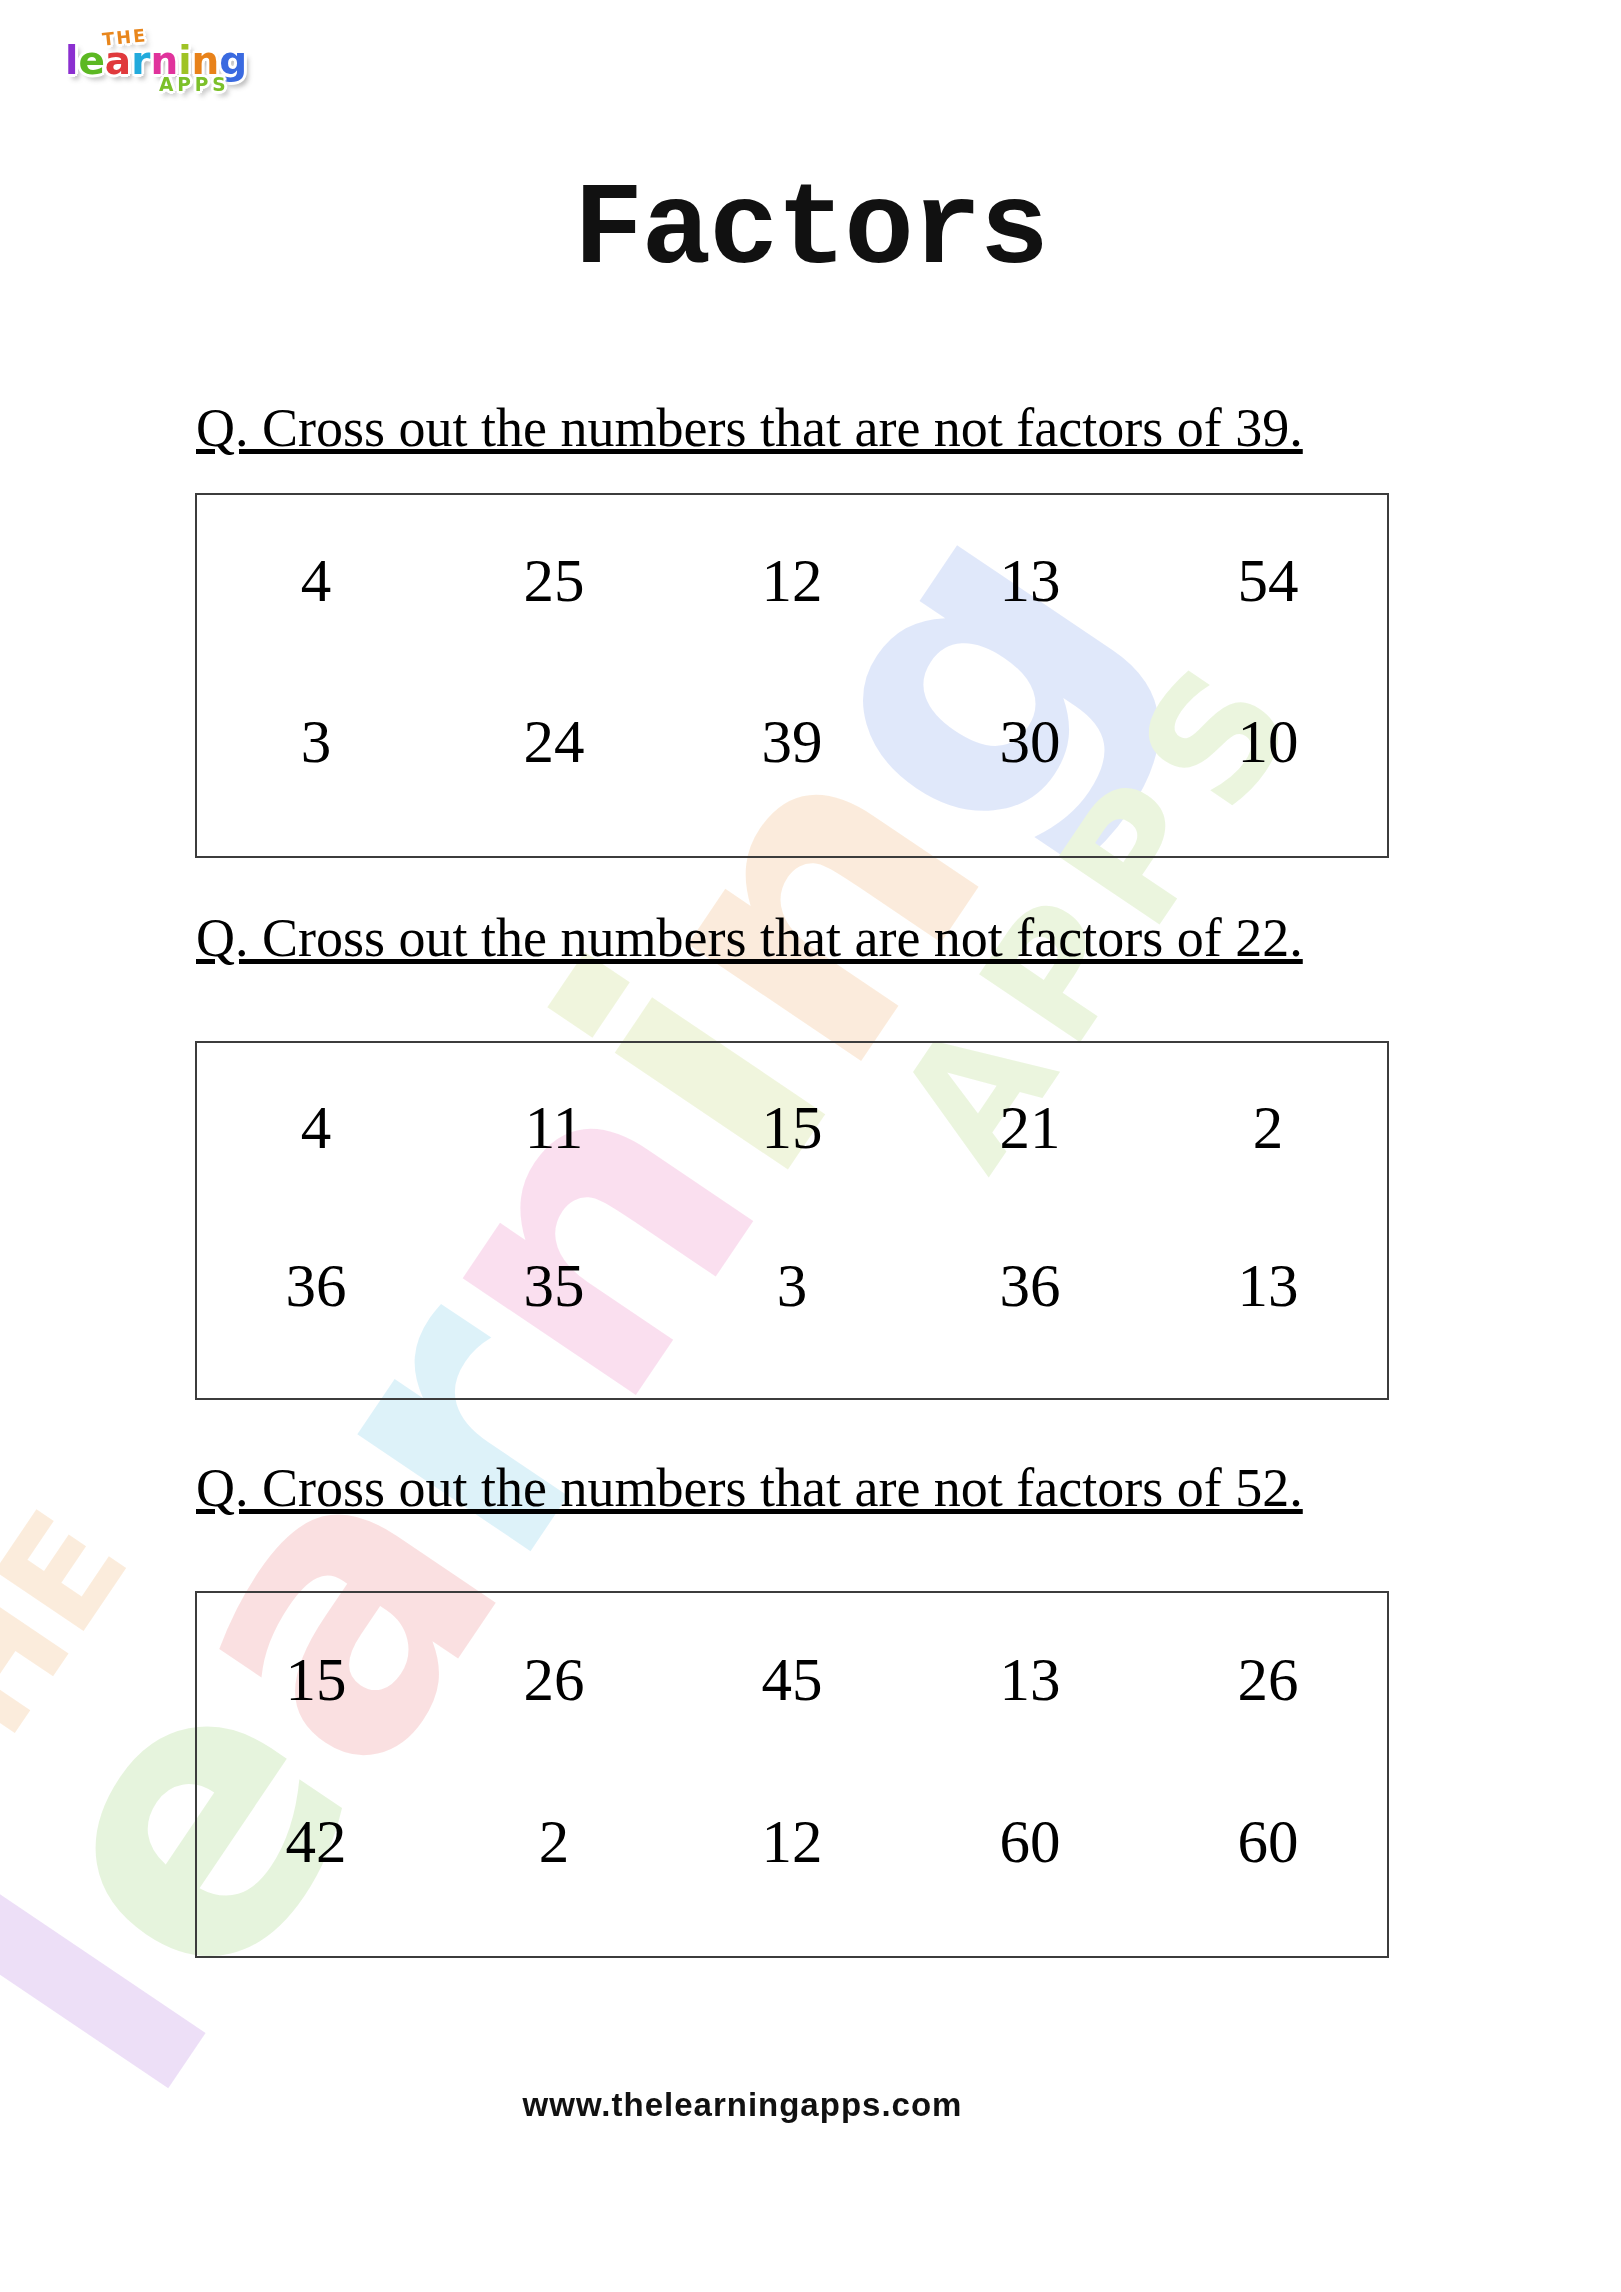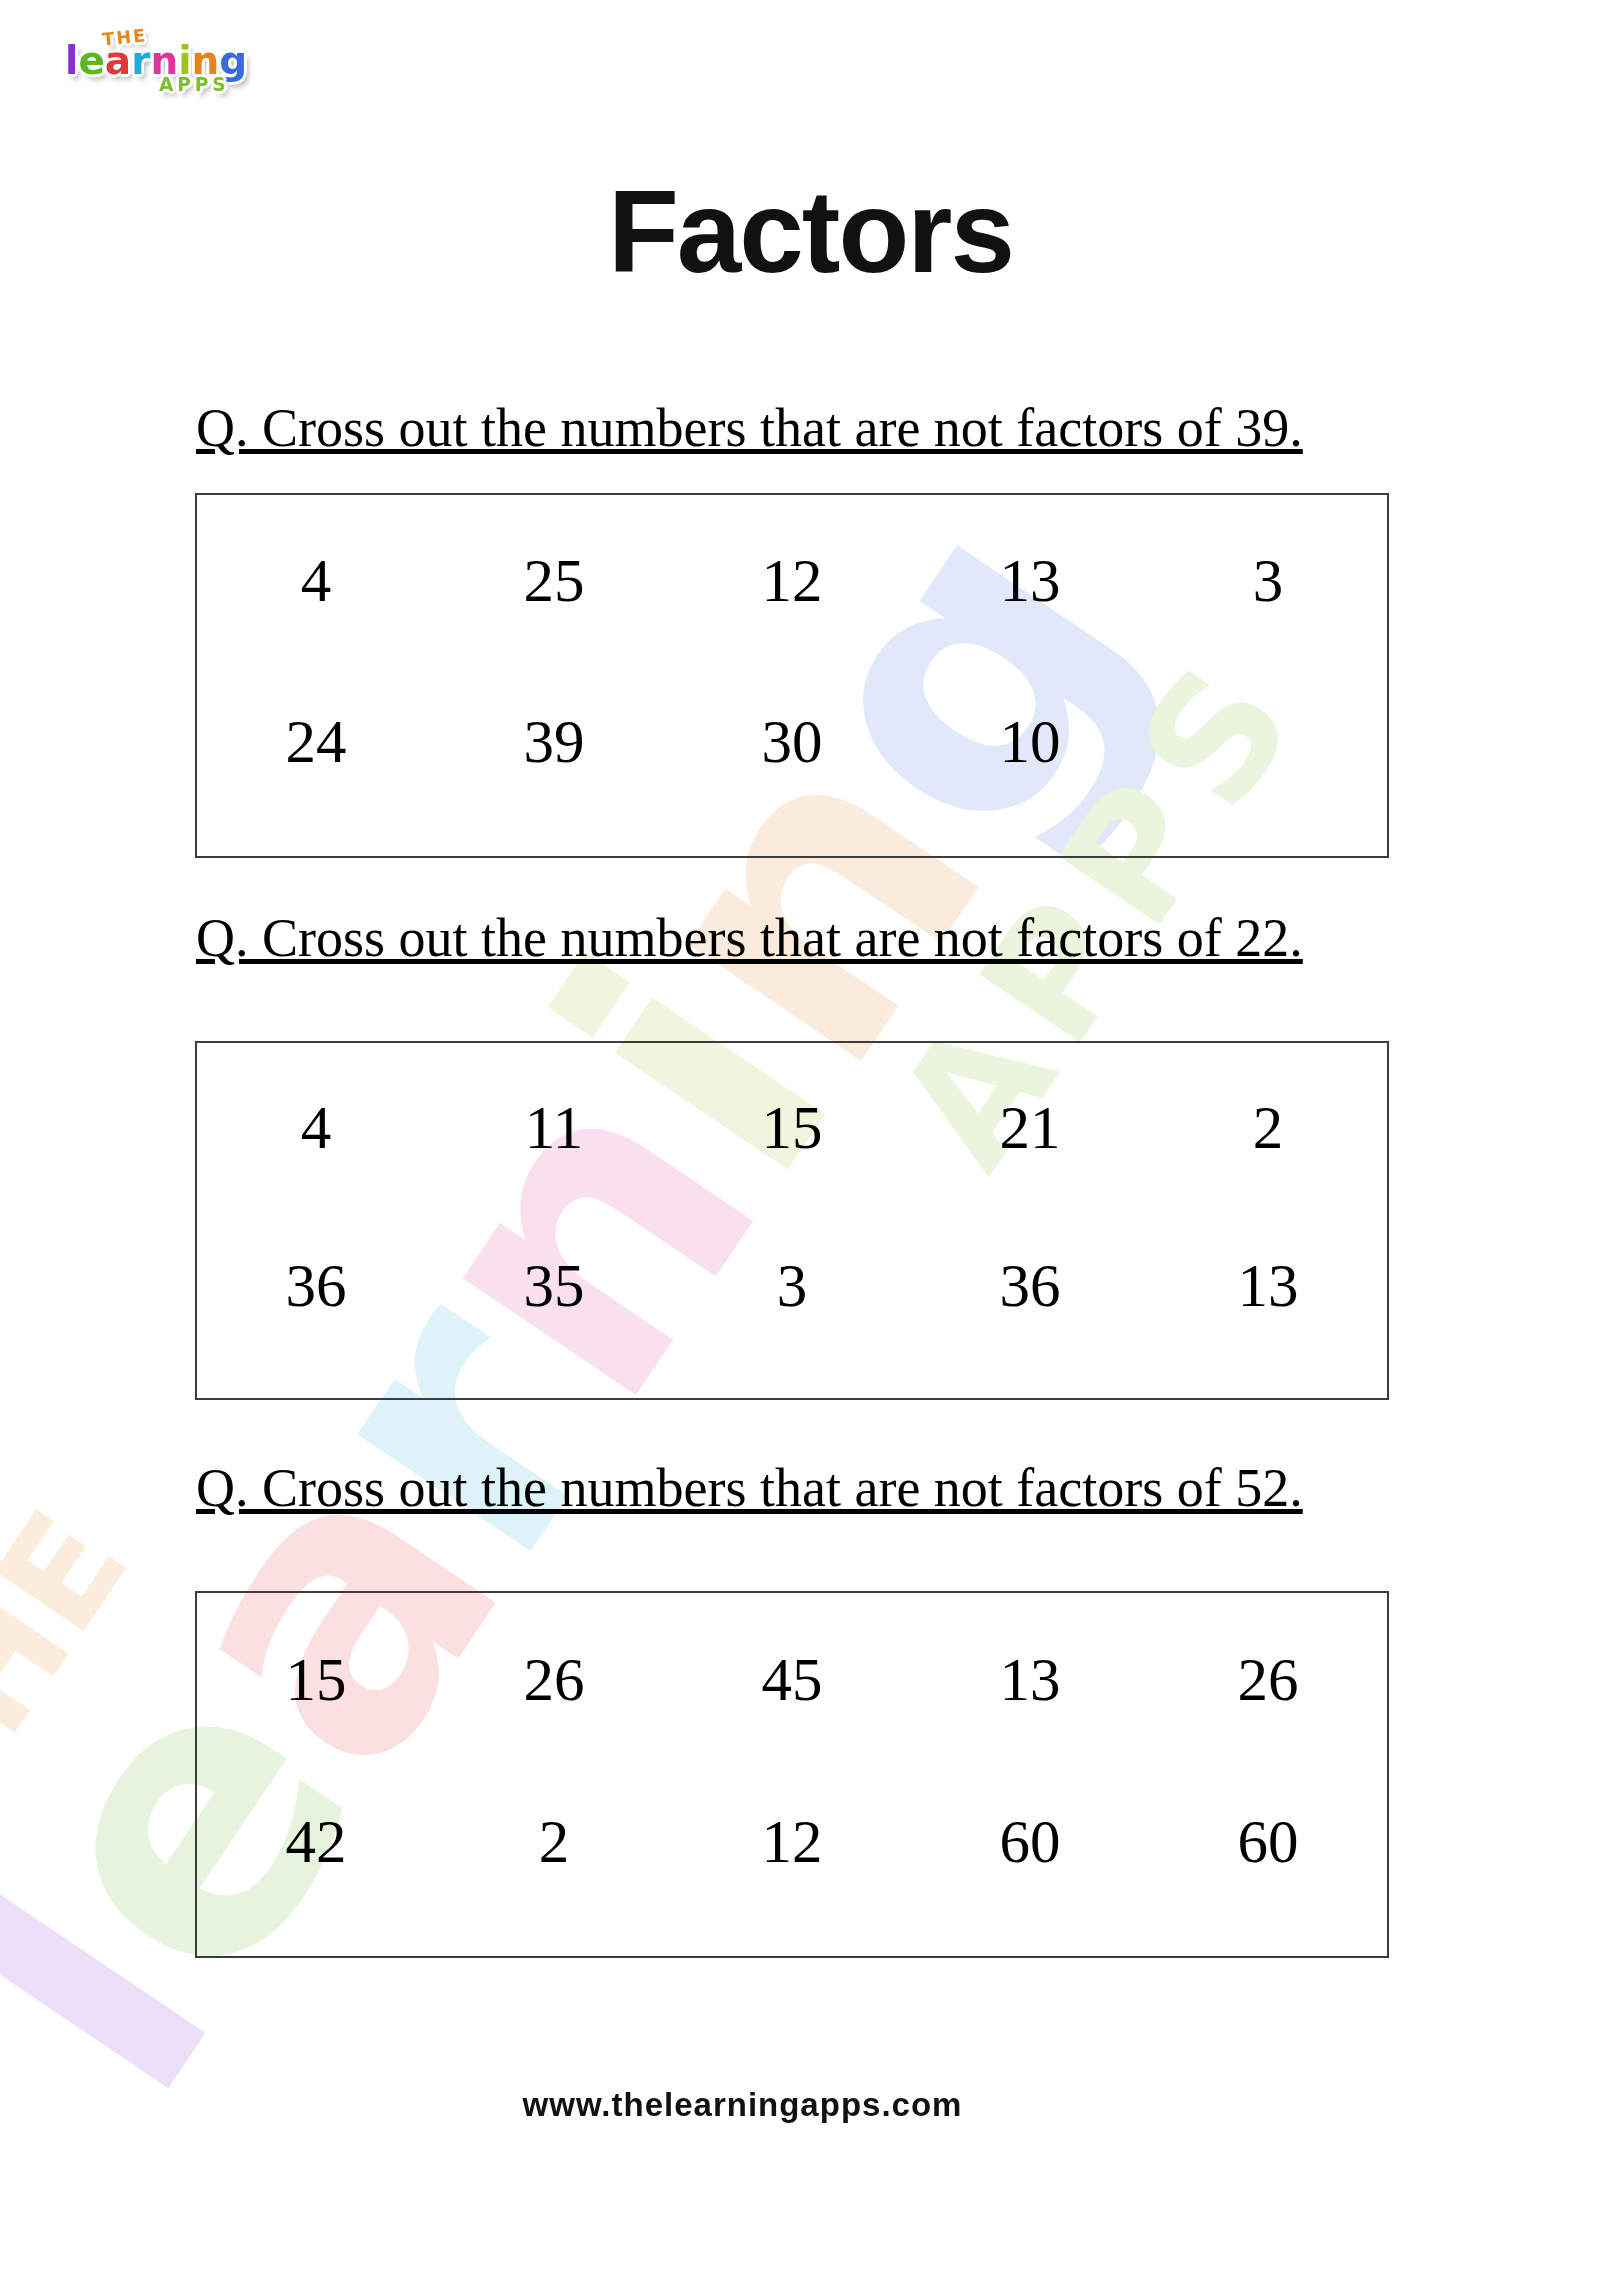--- a/index.html
+++ b/index.html
@@ -57,21 +57,21 @@
       3.9px 4.9px 4.9px rgba(90,90,90,.45);
   }
   .logo-the{font-size:17.6px; margin-left:37px; transform:rotate(-6deg); letter-spacing:2px;}
   .logo-learning{font-size:39px; margin-top:2px; letter-spacing:0px;}
   .logo-apps{font-size:18.6px; margin-left:94px; margin-top:-3.9px; letter-spacing:3.9px;}
 
   
   .title{
     position:absolute; top:165px; left:0; width:1621px;
     margin:0; text-align:center;
-    font-family:Liberation Sans, sans-serif;
+    font-family:Liberation Mono, monospace;
     font-weight:800;
     font-size:116px;
     letter-spacing:-2px;
     color:#111;
   }
 
   
   .prompt{
     position:absolute; left:196px; margin:0;
     font-size:54px;
@@ -129,20 +129,21 @@
   </header>
 
   <h1 class="title">Factors</h1>
 
   <p class="prompt prompt-1">Q. Cross out the numbers that are not factors of 39.</p>
   <div class="number-box box-1">
     <div class="cell">4</div>
     <div class="cell">25</div>
     <div class="cell">12</div>
     <div class="cell">13</div>
+    <div class="cell">54</div>
     <div class="cell">3</div>
     <div class="cell">24</div>
     <div class="cell">39</div>
     <div class="cell">30</div>
     <div class="cell">10</div>
   </div>
 
   <p class="prompt prompt-2">Q. Cross out the numbers that are not factors of 22.</p>
   <div class="number-box box-2">
     <div class="cell">4</div>

